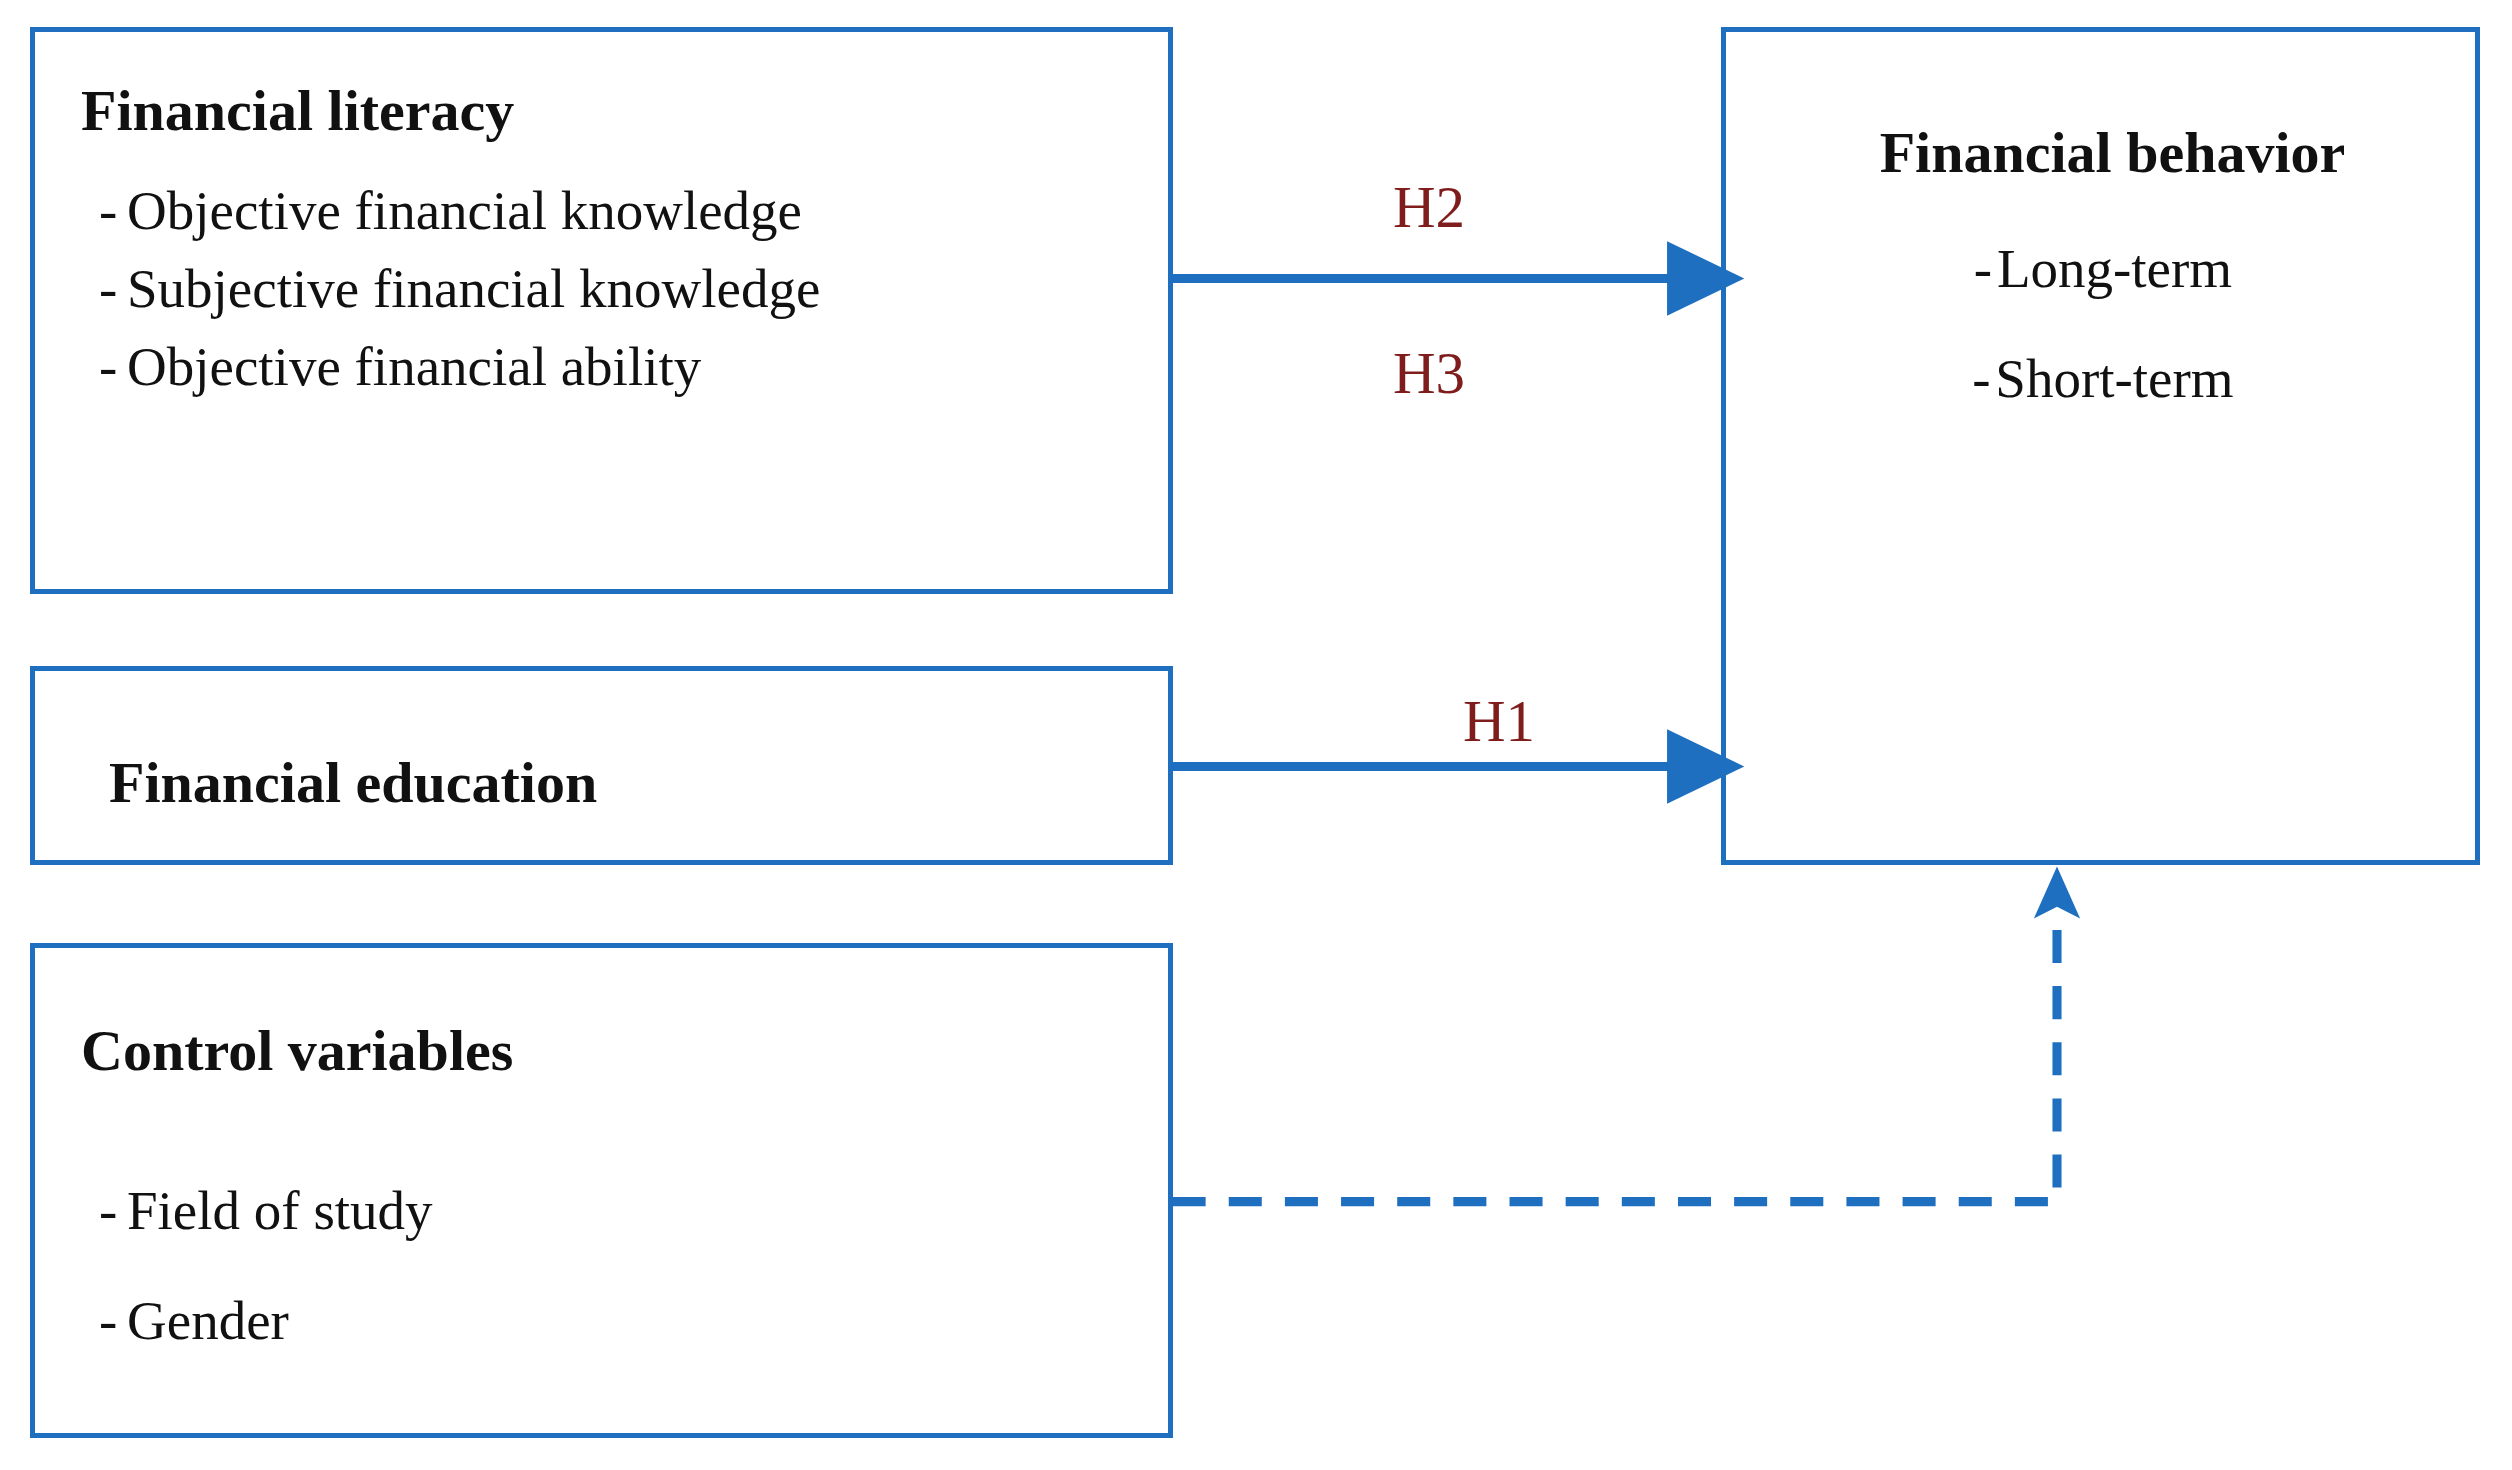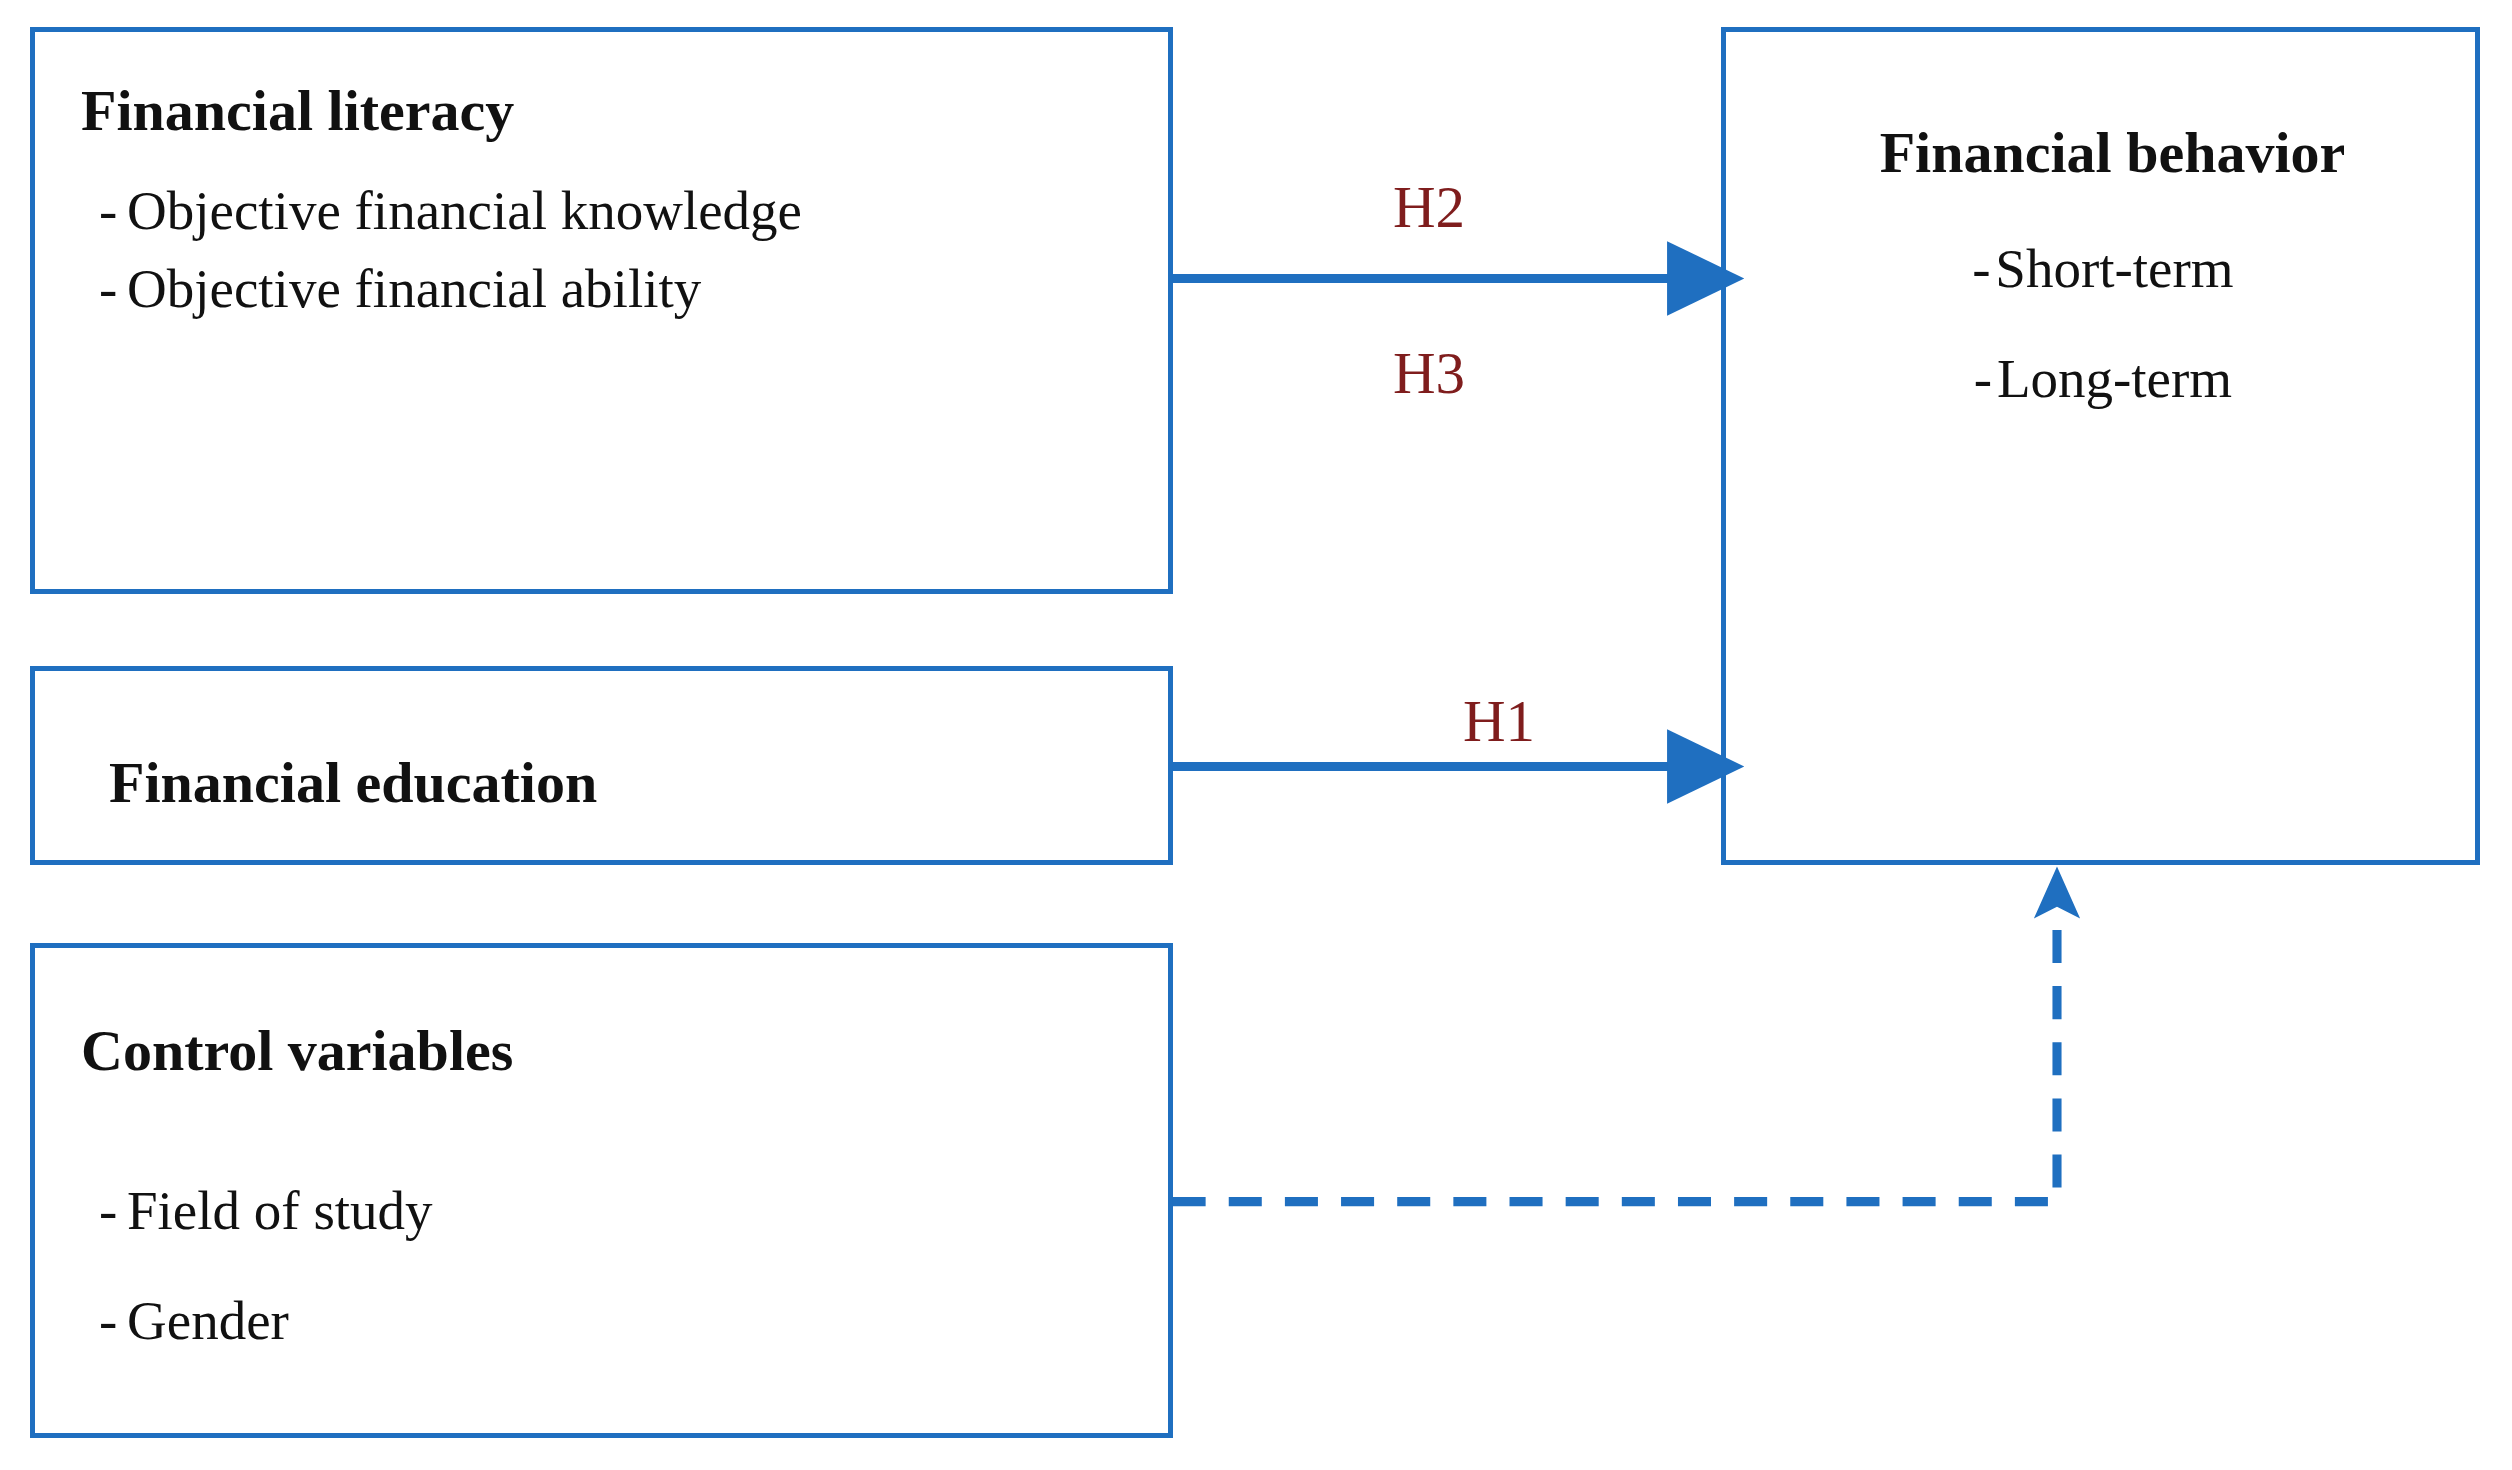--- a/index.html
+++ b/index.html
@@ -86,41 +86,42 @@
 </style>
 </head>
 <body>
 
 <div id="canvas">
 
   <div class="node-box" id="box-financial-literacy">
     <div class="box-title" id="fl-title">Financial literacy</div>
     <ul class="box-list" id="fl-list">
       <li><span class="dash-mark">-</span><span>Objective financial knowledge</span></li>
+      <li><span class="dash-mark">-</span><span>Subjective financial knowledge</span></li>
       <li><span class="dash-mark">-</span><span>Objective financial ability</span></li>
     </ul>
   </div>
 
   <div class="node-box" id="box-financial-education">
     <div class="box-title" id="fe-title">Financial education</div>
   </div>
 
   <div class="node-box" id="box-control-variables">
     <div class="box-title" id="cv-title">Control variables</div>
     <ul class="box-list" id="cv-list">
       <li><span class="dash-mark">-</span><span>Field of study</span></li>
       <li><span class="dash-mark">-</span><span>Gender</span></li>
     </ul>
   </div>
 
   <div class="node-box" id="box-financial-behavior">
     <div class="box-title" id="fb-title">Financial behavior</div>
     <ul class="box-list" id="fb-list">
+      <li><span class="dash-mark">-</span><span>Long-term</span></li>
       <li><span class="dash-mark">-</span><span>Short-term</span></li>
-      <li><span class="dash-mark">-</span><span>Long-term</span></li>
     </ul>
   </div>
 
   <svg id="connectors" viewBox="0 0 3042 1781" width="2512" height="1471">
     <defs>
       <marker id="arrowhead" markerWidth="9" markerHeight="9" refX="1.2" refY="4.5" orient="auto" markerUnits="strokeWidth">
         <path d="M0,0.4 L8.5,4.5 L0,8.6 Z" fill="#1F6FC0"></path>
       </marker>
     </defs>
 

